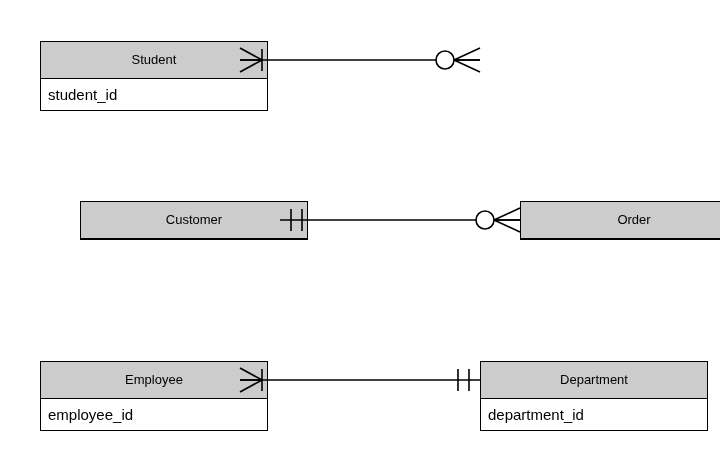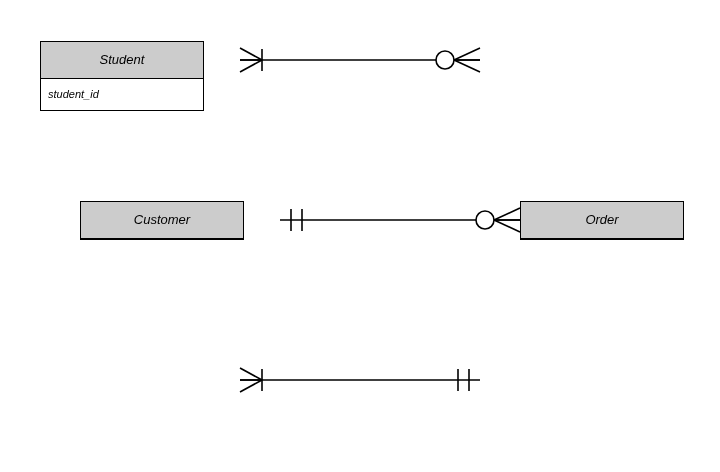--- a/index.html
+++ b/index.html
@@ -27,25 +27,24 @@
 
   .er-row {
     position: absolute;
     left: 0;
     width: 720px;
     height: 72px;
   }
 
   .entity {
     position: absolute;
-    width: 164px;
+    width: 228px;
     border: 1px solid #000000;
     box-sizing: border-box;
     background: #ffffff;
-    font-style: italic;
   }
   .entity.left  { left: 40px;  top: 0; }
   .entity.right { left: 480px; top: 0; }
 
   .entity-header {
     height: 36px;
     line-height: 36px;
     text-align: center;
     background: #cccccc;
     border-bottom: 1px solid #000000;
@@ -53,21 +52,21 @@
     color: #000000;
     overflow: hidden;
     white-space: nowrap;
   }
 
   .entity-attr {
     height: 31px;
     line-height: 31px;
     padding-left: 7px;
     background: #ffffff;
-    font-size: 11px;
+    font-size: 15px;
     color: #000000;
     overflow: hidden;
     white-space: nowrap;
   }
 
   .connector {
     position: absolute;
     left: 240px;
     top: 0;
     width: 240px;
@@ -140,32 +139,40 @@
     </svg>
   </div>
 
   <div class="entity right">
     <div class="entity-header">Order</div>
   </div>
 </div>
 
 <div class="er-row" id="row-2" style="top:361px;">
 
+  <div class="entity left">
+    <div class="entity-header">Employee</div>
+    <div class="entity-attr">employee_id</div>
+  </div>
 
   <div class="connector">
     <svg viewBox="0 0 240 72" xmlns="http://www.w3.org/2000/svg">
       <line x1="0" y1="19" x2="240" y2="19" stroke="#000" stroke-width="1.6"></line>
 
       <g>
         <line x1="0" y1="7" x2="22" y2="19" stroke="#000" stroke-width="1.6"></line>
         <line x1="0" y1="31" x2="22" y2="19" stroke="#000" stroke-width="1.6"></line>
         <line x1="0" y1="19" x2="22" y2="19" stroke="#000" stroke-width="1.6"></line>
         <line x1="22" y1="8" x2="22" y2="30" stroke="#000" stroke-width="1.6"></line>
       </g>
 
       <g>
         <line x1="218" y1="8" x2="218" y2="30" stroke="#000" stroke-width="1.6"></line>
         <line x1="229" y1="8" x2="229" y2="30" stroke="#000" stroke-width="1.6"></line>
       </g>
     </svg>
   </div>
 
+  <div class="entity right">
+    <div class="entity-header">Department</div>
+    <div class="entity-attr">department_id</div>
+  </div>
 </div>
 
 </body></html>

